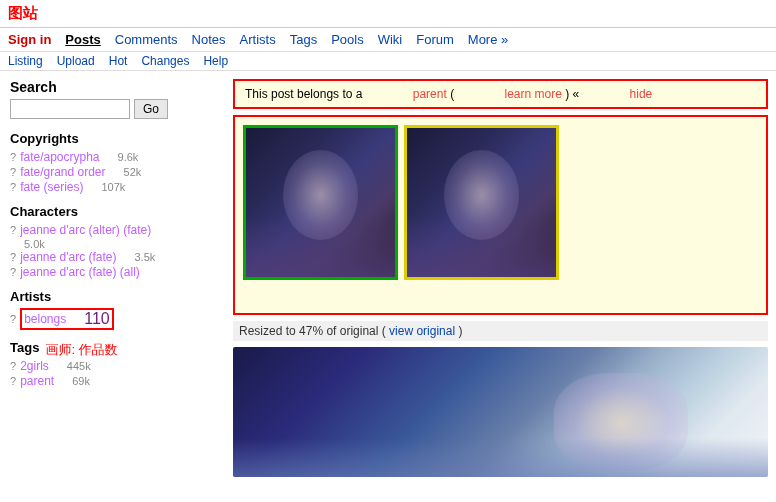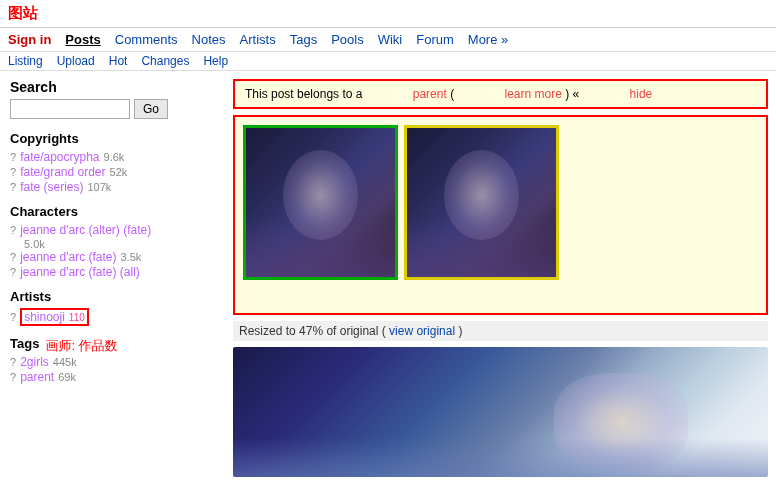--- a/index.html
+++ b/index.html
@@ -24,38 +24,38 @@
     #sidebar { width: 225px; padding: 8px 10px; flex-shrink: 0; }
     #content { flex: 1; padding: 8px; }
 
     
     .sidebar-section { margin-bottom: 10px; }
     .sidebar-section h3 { font-size: 13px; font-weight: bold; margin-bottom: 4px; }
     .sidebar-section p { color: #888; font-size: 11px; margin-left: 14px; }
     .tag-link { display: flex; gap: 4px; align-items: baseline; margin-bottom: 1px; }
     .tag-link .question { color: #888; font-size: 11px; }
     .tag-link a { color: #bf5fff; text-decoration: none; font-size: 12px; }
-    .tag-link .count { color: #888; font-size: 11px; }
+    .tag-link .count { color: #888; font-size: 11px; margin-left: 14px; }
 
     
     .search-section { margin-bottom: 12px; }
     .search-section h3 { font-size: 14px; font-weight: bold; margin-bottom: 4px; }
     .search-row { display: flex; gap: 4px; }
     .search-row input { width: 120px; border: 1px solid #aaa; padding: 2px 4px; font-size: 12px; }
     .search-row button { padding: 2px 8px; font-size: 12px; background: #e8e8e8; border: 1px solid #aaa; cursor: pointer; }
 
     
     .tags-header { display: flex; align-items: center; gap: 6px; }
     .tags-header h3 { font-size: 13px; font-weight: bold; }
     .tags-header .chinese { color: red; font-size: 13px; }
 
     
     .artist-highlight { border: 2px solid red; display: inline-flex; align-items: center; gap: 4px; padding: 0 2px; background: #fff; }
     .artist-highlight a { color: #bf5fff; text-decoration: none; font-size: 12px; }
-    .artist-highlight .count { color: #ec4899; font-size: 10px; }
+    .artist-highlight .count { color: #701a75; font-size: 16px; }
 
     
     #post-notice {
       background: #fffde0;
       border: 2px solid red;
       padding: 6px 10px;
       margin-bottom: 6px;
       font-size: 12px;
     }
     #post-notice a { color: #ef4444; text-decoration: none; margin-left: 47px; }
@@ -227,21 +227,21 @@
         <span class="question">?</span>
         <a href="#">jeanne d'arc (fate) (all)</a>
       </div>
     </div>
 
     <div class="sidebar-section">
       <h3>Artists</h3>
       <div class="tag-link">
         <span class="question">?</span>
         <span class="artist-highlight">
-          <a href="#">shinooji</a>
+          <a href="#">belongs</a>
           <span class="count">110</span>
         </span>
       </div>
     </div>
 
     <div class="sidebar-section">
       <div class="tags-header">
         <h3>Tags</h3>
         <span class="chinese">画师: 作品数</span>
       </div>

